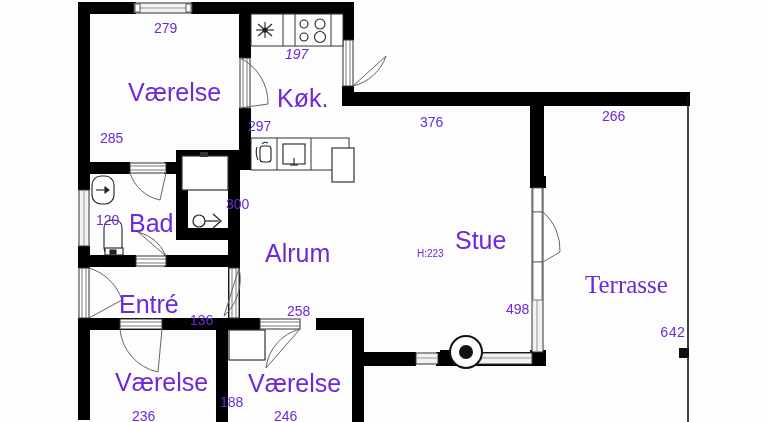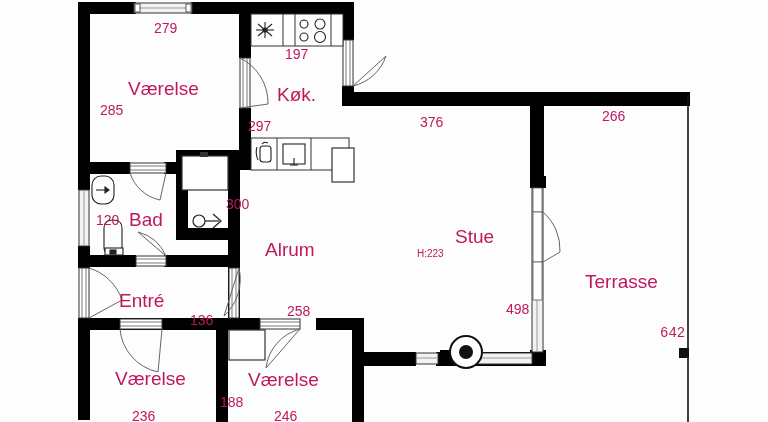--- a/index.html
+++ b/index.html
@@ -4,22 +4,22 @@
 <style>
   html,body{margin:0;padding:0;}
   body{
     width:768px;height:422px;
     background:#fdfdfd;
     font-family:"Liberation Sans", sans-serif;
     overflow:hidden;
   }
   #plan{position:relative;width:768px;height:422px;background:#fdfdfd;}
   svg{display:block;position:absolute;left:0;top:0;}
-  .lbl{position:absolute;color:#be185d;white-space:nowrap;}
-  .room-name{font-size:19px;}
+  .lbl{position:absolute;color:#6d28d9;white-space:nowrap;}
+  .room-name{font-size:25px;}
   .room-sub{font-size:10px;}
   .dim{font-size:14px;}
 </style>
 </head>
 <body>
 
 <div id="plan">
 
 <svg width="768" height="422" viewBox="0 0 768 422">
 
@@ -257,27 +257,27 @@
 
   <div class="lbl room-name" style="left:119px;top:290px;">Entré</div>
 
   <div class="lbl room-name" style="left:415px;top:226px;margin-left:40px;">Stue</div>
   <div class="lbl room-sub" style="left:417px;top:248px;">H:223</div>
 
   <div class="lbl room-name" style="left:115px;top:368px;">Værelse</div>
 
   <div class="lbl room-name" style="left:248px;top:369px;">Værelse</div>
 
-  <div class="lbl room-name" style="left:585px;top:271px;">Terrasse</div>
+  <div class="lbl room-name" style="left:585px;top:271px;font-family:Liberation Serif, serif;">Terrasse</div>
 </div>
 
 <div>
   <div class="lbl dim" style="left:154px;top:20px;">279</div>
-  <div class="lbl dim" style="left:285px;top:46px;">197</div>
-  <div class="lbl dim" style="left:100px;top:102px;">285</div>
+  <div class="lbl dim" style="left:285px;top:46px;font-style:italic;">197</div>
+  <div class="lbl dim" style="left:100px;top:130px;">285</div>
   <div class="lbl dim" style="left:248px;top:118px;">297</div>
   <div class="lbl dim" style="left:420px;top:114px;">376</div>
   <div class="lbl dim" style="left:602px;top:108px;">266</div>
   <div class="lbl dim" style="left:96px;top:212px;">120</div>
   <div class="lbl dim" style="left:226px;top:196px;">300</div>
   <div class="lbl dim" style="left:190px;top:284px;margin-top:28px;">136</div>
   <div class="lbl dim" style="left:287px;top:303px;">258</div>
   <div class="lbl dim" style="left:506px;top:301px;">498</div>
   <div class="lbl dim" style="left:660px;top:325px;font-family:Liberation Mono, monospace;">642</div>
   <div class="lbl dim" style="left:132px;top:408px;">236</div>

